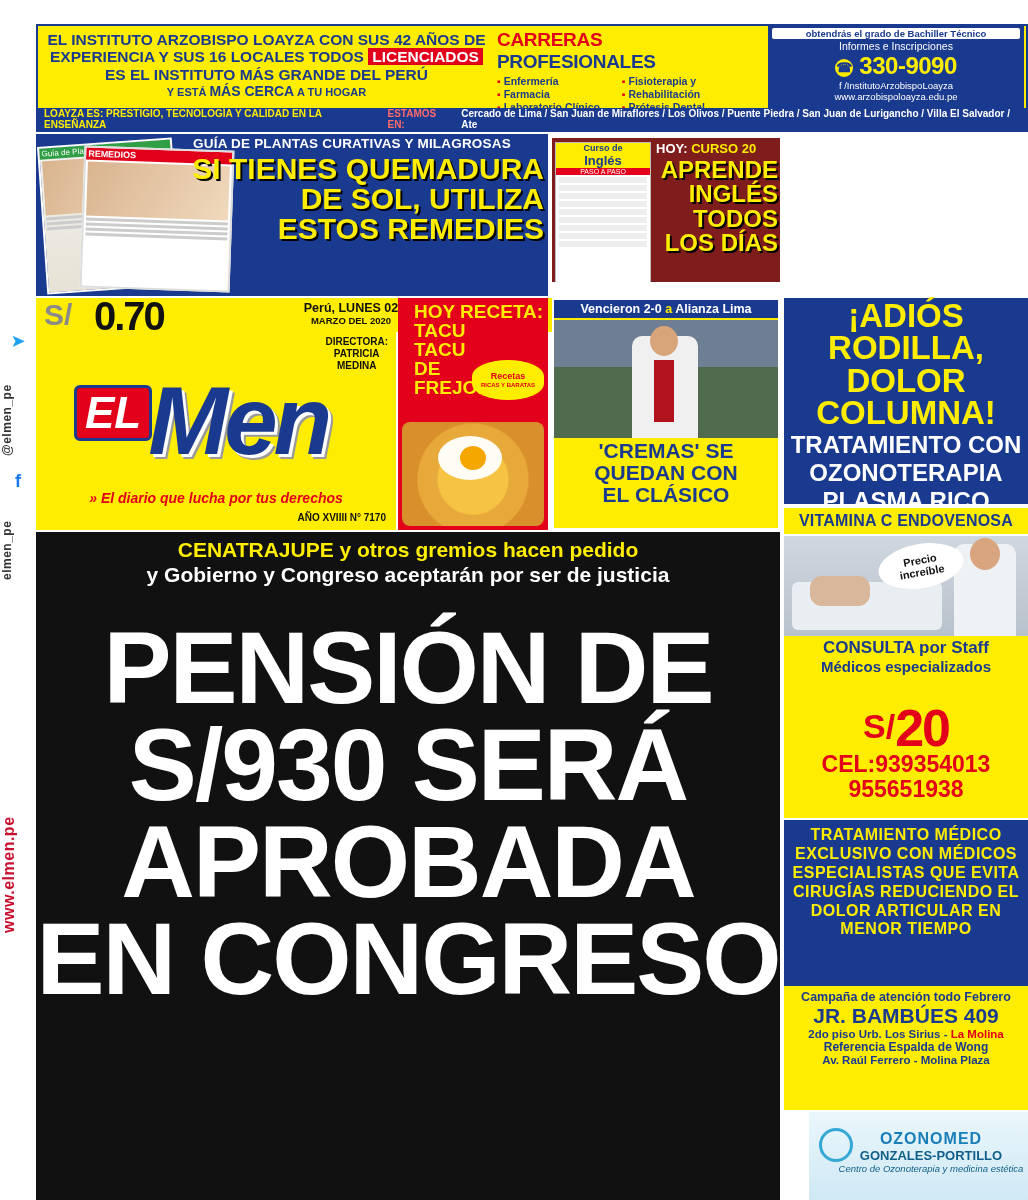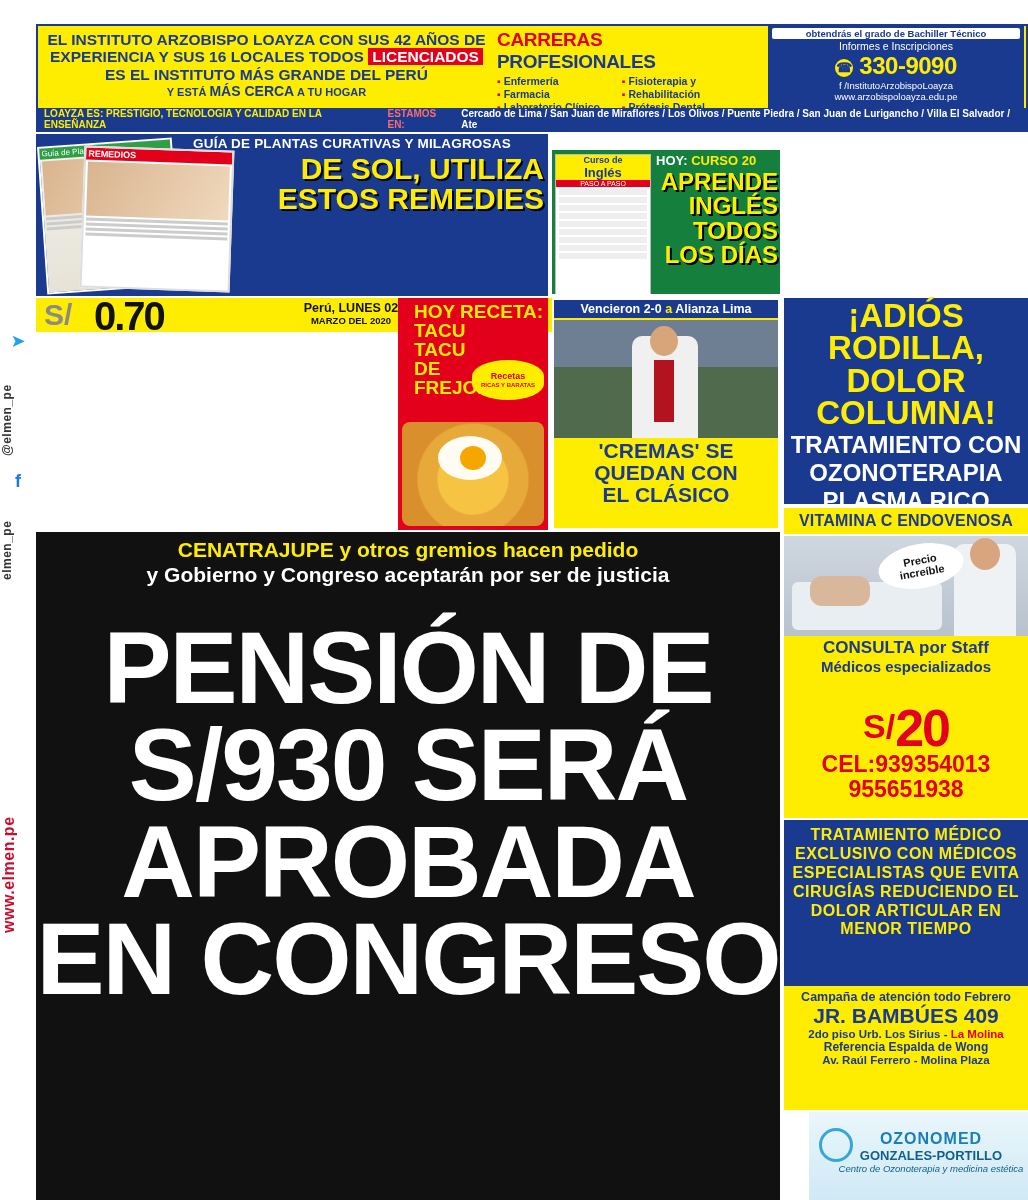--- a/index.html
+++ b/index.html
@@ -89,22 +89,22 @@
   .plantas .thumb2 {
     position:absolute; left:46px; top:14px; width: 150px; height: 142px;
     background:#fff; border:2px solid #ddd; overflow:hidden; transform: rotate(2deg);
   }
   .th-red { background:#e2001a; color:#fff; font-size:9px; font-weight:bold; padding:1px 2px; }
   .th-grn { background:#2f9e44; color:#fff; font-size:8px; padding:1px 2px; }
   .th-img { height: 54px; background: linear-gradient(120deg,#d9b48f,#f0d9bd); margin:2px; }
   .th-line { height:3px; background:#ccc; margin:2px; }
 
   .ingles {
-    position:absolute; left: 516px; top:16px; width: 228px; height: 144px;
-    background:#15803d; overflow:hidden;
+    position:absolute; left: 516px; top:4px; width: 228px; height: 144px;
+    background:#7f1d1d; overflow:hidden;
   }
   .ingles .card {
     position:absolute; left:3px; top:4px; width: 96px; height: 152px;
     background:#fff; border:1px solid #bbb; overflow:hidden;
   }
   .ingles .card .ttl { background:#ffed00; color:#1a3a8f; font-size:9px; font-weight:bold; text-align:center; }
   .ingles .card .sub { background:#e2001a; color:#fff; font-size:7px; text-align:center; }
   .ingles .card .row { height:6px; background:#eee; margin:2px 3px; }
   .ingles .hoy { position:absolute; left:104px; top:3px; font-size:13px; font-weight:bold; color:#fff; }
   .ingles .hoy .y { color:#ffed00; }
@@ -323,20 +323,21 @@
         <div class="thumb2">
           <div class="th-red">REMEDIOS</div>
           <div class="th-img"></div>
           <div class="th-line"></div>
             <div class="th-line"></div>
             <div class="th-line"></div>
             <div class="th-line"></div>
         </div>
         <div class="hdr">GUÍA DE PLANTAS CURATIVAS Y MILAGROSAS</div>
         <div class="big">
+          <div>SI TIENES QUEMADURA</div>
           <div>DE SOL, UTILIZA</div>
           <div>ESTOS REMEDIES</div>
         </div>
       </div>
 
       <div class="ingles">
         <div class="card">
           <div class="ttl">Curso de</div>
           <div class="ttl" style="font-size:13px">Inglés</div>
           <div class="sub">PASO A PASO</div>
@@ -364,20 +365,33 @@
 
     <div class="pricerow">
       <div class="sol">S/</div>
       <div class="price">0.70</div>
       <div class="date">
         <span>Perú, LUNES 02</span>
         <small>MARZO DEL 2020</small>
       </div>
     </div>
 
+    <div class="masthead">
+      <div class="dir">
+        <div>DIRECTORA:</div>
+        <div>PATRICIA</div>
+        <div>MEDINA</div>
+      </div>
+      <div class="logo">
+        <span class="el">EL</span><span class="men">Men</span>
+      </div>
+      <div class="slogan"><span>»</span>
+        <span>El diario que lucha por tus derechos</span></div>
+      <div class="anio">AÑO XVIIII    N° 7170</div>
+    </div>
 
     <div class="receta">
       <div class="t">
         <div>HOY RECETA:</div>
         <div>TACU</div>
         <div>TACU</div>
         <div>DE</div>
         <div>FREJOLES</div>
       </div>
       <div class="stamp">

